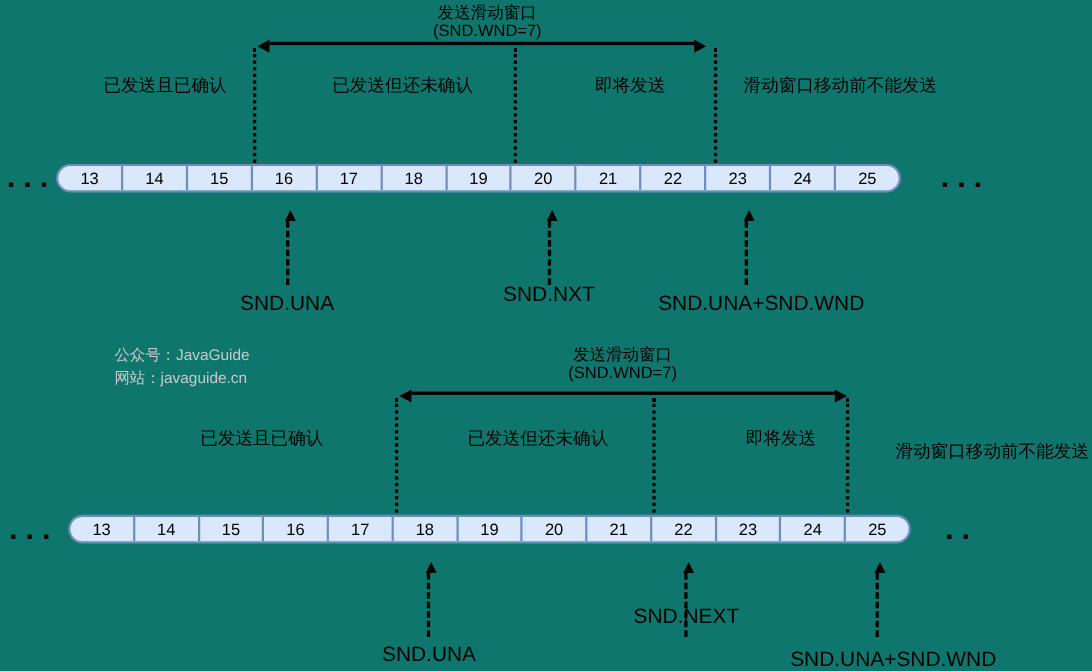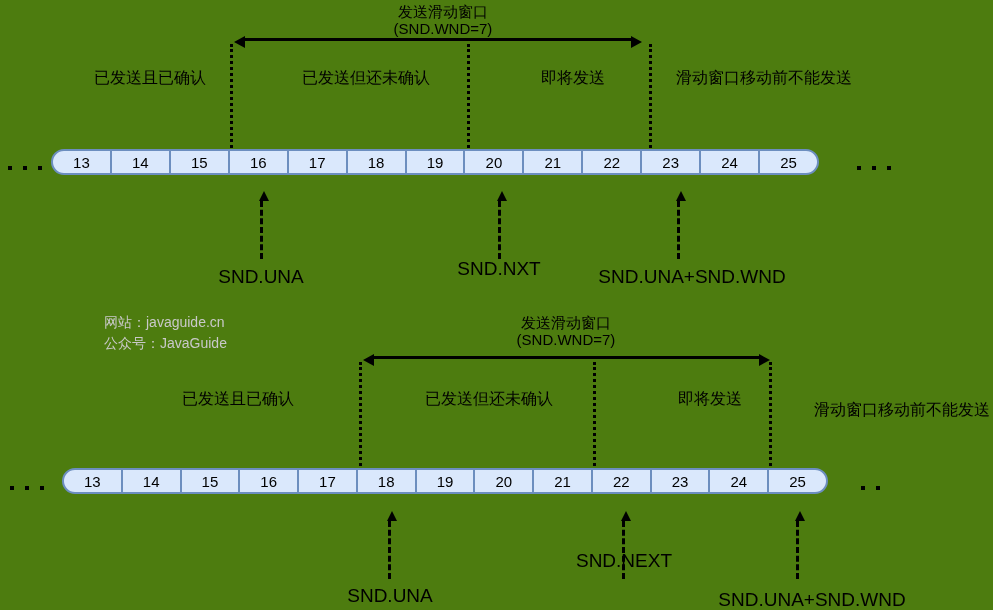--- a/index.html
+++ b/index.html
@@ -3,21 +3,21 @@
 <meta charset="utf-8">
 <style>
   :root{
     --cell-fill:#DAE8FC;
     --cell-border:#6C8EBF;
     --line-color:#000000;
     --watermark-text:#C9C9C9;
   }
   html,body{margin:0;padding:0;background:#fff;}
   #stage{
-    position:relative;width:993px;height:610px;background:#4d7c0f;overflow:hidden;
+    position:relative;width:993px;height:610px;background:#0f766e;overflow:hidden;
     font-family:"Liberation Sans","DejaVu Sans",sans-serif;color:#000;
   }
   .abs{position:absolute;}
 
   
   .dtitle{text-align:center;transform:translateX(-50%);font-size:15px;line-height:17px;white-space:nowrap;}
 
   
   .winarrow{height:0;border-top:3px solid var(--line-color);}
   .winarrow::before,.winarrow::after{
@@ -115,22 +115,22 @@
 
   <div class="abs vptr" style="left:260px;top:201px;height:58px;"></div>
   <div class="abs vptr" style="left:498px;top:201px;height:58px;"></div>
   <div class="abs vptr" style="left:677px;top:201px;height:58px;"></div>
 
   <div class="abs ptr-label" style="left:261px;top:266px;">SND.UNA</div>
   <div class="abs ptr-label" style="left:499px;top:258px;">SND.NXT</div>
   <div class="abs ptr-label" style="left:692px;top:266px;">SND.UNA+SND.WND</div>
 
   <div class="abs watermark" style="left:104px;top:312px;">
+    <div>公众号：JavaGuide</div>
     <div>网站：javaguide.cn</div>
-    <div>公众号：JavaGuide</div>
   </div>
 
   <div class="abs dtitle" style="left:566px;top:314px;">
     <div>发送滑动窗口</div>
     <div>(SND.WND=7)</div>
   </div>
 
   <div class="abs winarrow" style="left:374px;top:356px;width:385px;"></div>
 
   <div class="abs vdotted" style="left:359px;top:362px;height:104px;"></div>

